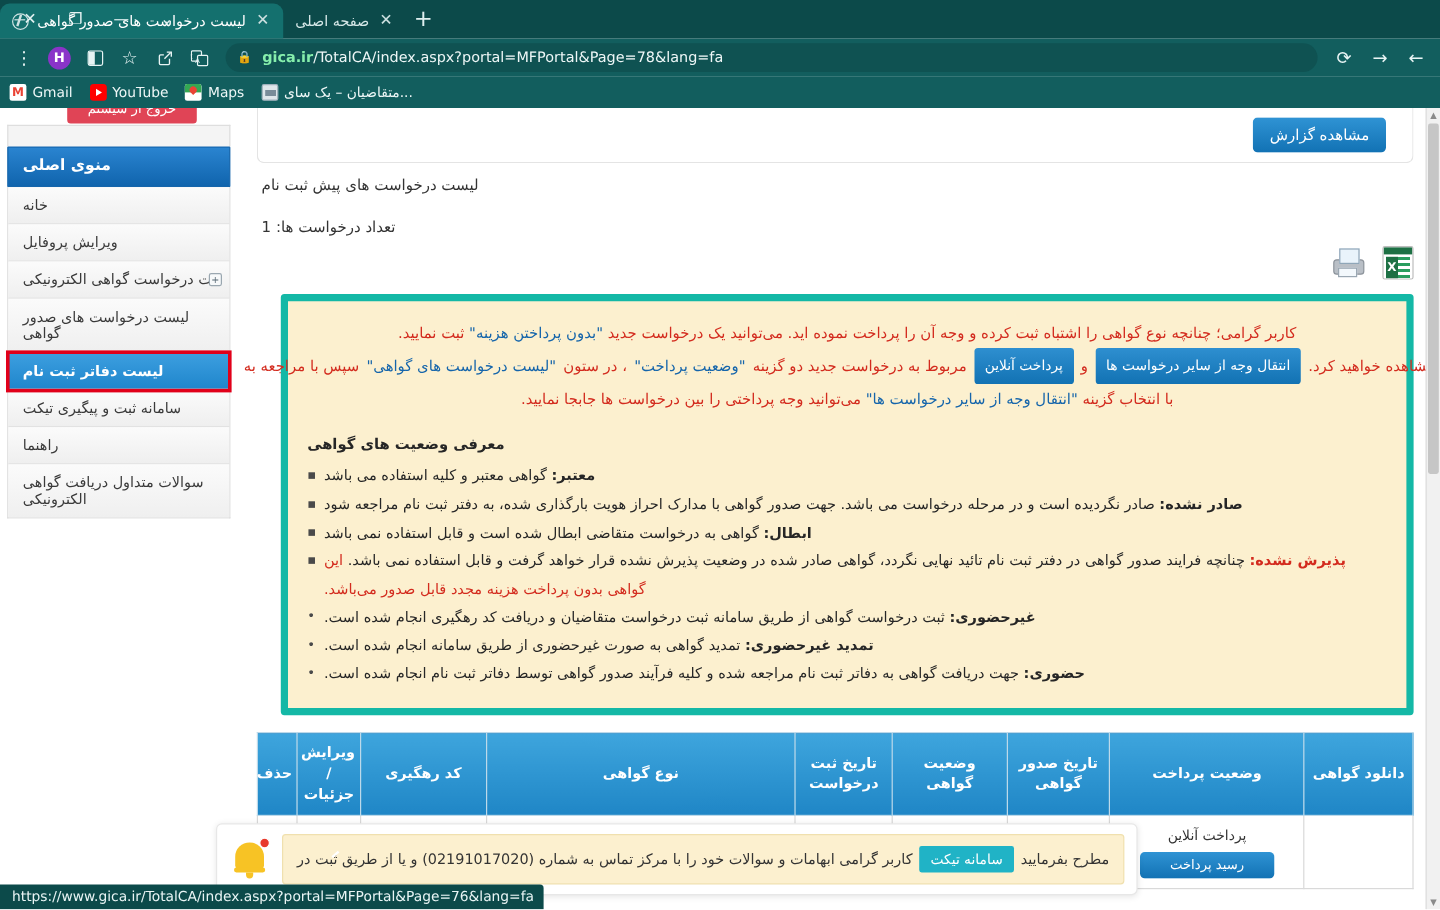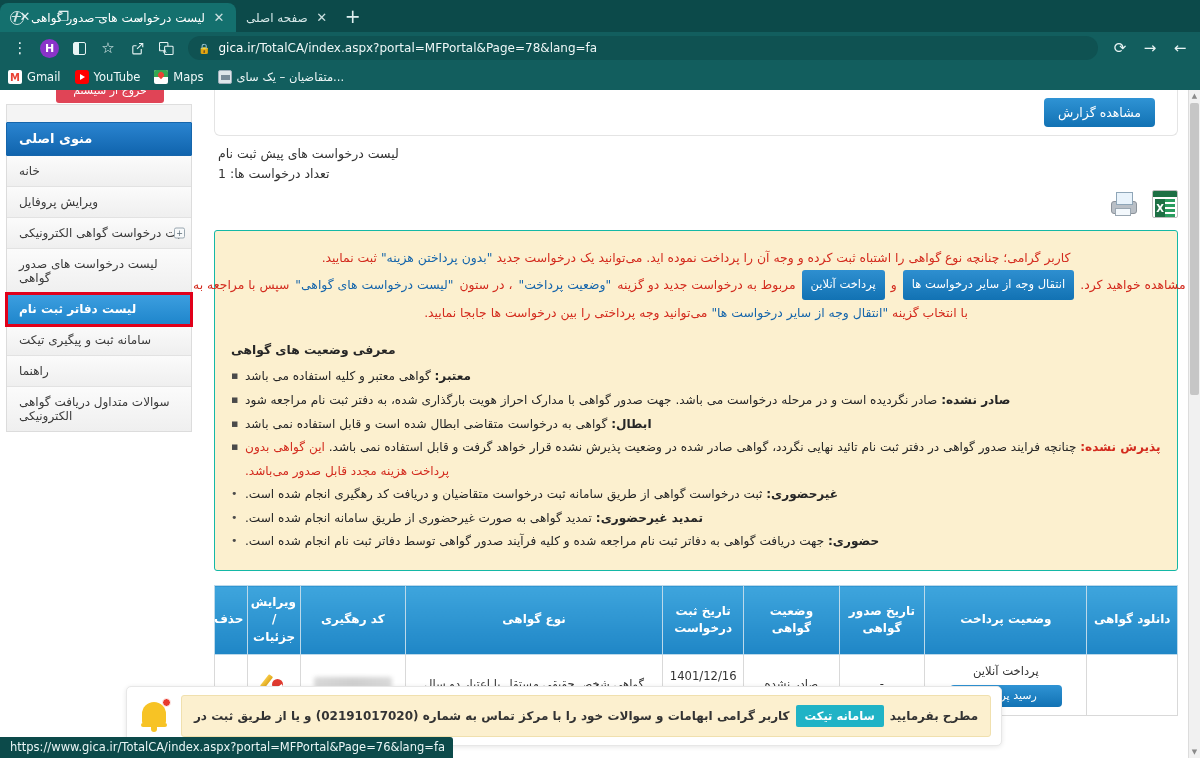--- a/index.html
+++ b/index.html
@@ -76,21 +76,21 @@
     flex: 1 1 auto; height: 24px; background: #0f5252;
     border-radius: 13px; display: flex; flex-direction: row;
     align-items: center; padding: 0 10px; gap: 8px;
     margin: 0 6px; direction: ltr; min-width: 0;
   }
   .omnibox .lock { font-size: 10px; color: #cfe3e3; }
   .omnibox .url {
     font-size: 12px; color: #eef7f7; white-space: nowrap;
     overflow: hidden; text-overflow: ellipsis; flex: 1 1 auto;
   }
-  .omnibox .url b { font-weight: 400; color: #ffffff; text-align: center; }
+  .omnibox .url b { font-weight: 700; color: #86efac; text-align: center; }
   .tb-right { display: flex; flex-direction: row; align-items: center; gap: 1px; }
   .avatar-h {
     width: 19px; height: 19px; border-radius: 50%; background: #8a34c9;
     color: #fff; font-size: 11px; display: flex; align-items: center;
     justify-content: center; margin: 0 5px; font-weight: 600;
   }
   .sq-icon {
     width: 13px; height: 13px; border: 1.7px solid #e8f4f4; border-radius: 2px;
     position: relative;
   }
@@ -183,21 +183,21 @@
     height: 46px; display: flex; align-items: center;
     padding: 0 0 0 10px; justify-content: flex-start;
     margin: 0 0 0 0;
   }
   .btn-report {
     background: #1a7fc4; background-image: linear-gradient(#2f93d4, #1272b4);
     color: #fff; font-size: 12.5px; padding: 7px 14px; border-radius: 4px;
     margin-right: 22px;
   }
   .titles { text-align: left; padding: 10px 0 4px 4px; }
-  .titles .t1 { font-size: 12.5px; color: #333; margin-bottom: 5px; }
+  .titles .t1 { font-size: 12.5px; color: #333; margin-bottom: 20px; }
   .titles .t2 { font-size: 12.5px; color: #333; }
   .tool-icons { display: flex; flex-direction: row; gap: 14px; padding: 5px 0 10px 0; }
   .ico-excel {
     width: 26px; height: 28px; background: #fff; border: 1px solid #bdbdbd;
     border-radius: 2px; position: relative; overflow: hidden;
   }
   .ico-excel::before {
     content:""; position:absolute; left:0; right:0; top:0; height:6px; background:#1d7044;
   }
   .ico-excel::after {
@@ -219,22 +219,22 @@
   .ico-printer::after {
     content:""; position:absolute; left:8px; top:2px; width:15px; height:11px;
     background:#e9f3fb; border:1px solid #8fa6b8;
   }
   .ico-printer i {
     position:absolute; left:7px; top:18px; width:16px; height:8px;
     background:#f3f8fc; border:1px solid #9aa7b2; z-index:3;
   }
 
   .notice {
-    background: #fcf0cf; border: 1px solid #14b8a6; border-radius: 3px;
-    padding: 14px 16px 16px 16px; margin-top: 2px;
+    background: #fcf0cf; border: 6px solid #14b8a6; border-radius: 3px;
+    padding: 14px 16px 16px 16px; margin-top: 2px; margin-left: 20px;
   }
   .notice .line {
     text-align: center; font-size: 12.4px; color: #d32b1e;
     line-height: 2.05; white-space: nowrap;
   }
   .notice .line.l2 { display: flex; justify-content: center; align-items: center; gap: 6px; }
   .pill {
     display: inline-block; background: #1a7fc4;
     background-image: linear-gradient(#2e8fd0, #1272b3);
     color: #fff; font-size: 11.5px; padding: 3px 9px; border-radius: 3px;
@@ -295,21 +295,21 @@
     border-radius:50%; background:#e03a2f; border:2px solid #fff;
   }
   .ico-edit i {
     position:absolute; right:2.5px; bottom:4.5px; width:7px; height:2px;
     background:#fff; transform: rotate(-40deg); z-index:2;
   }
 
   
   .toast-wrap {
     position: absolute; bottom: 12px; left: 0; right: 0;
-    display: flex; justify-content: center; pointer-events: none; font-weight: bold;
+    display: flex; justify-content: center; pointer-events: none;
   }
   .toast {
     pointer-events: auto;
     background: #ffffff; border: 1px solid #e7e7e7; border-radius: 5px;
     box-shadow: 0 1px 5px rgba(0,0,0,.10);
     padding: 8px 10px; display: flex; flex-direction: row-reverse;
     align-items: center; gap: 10px;
     margin-right: 60px;
   }
   .bell {

